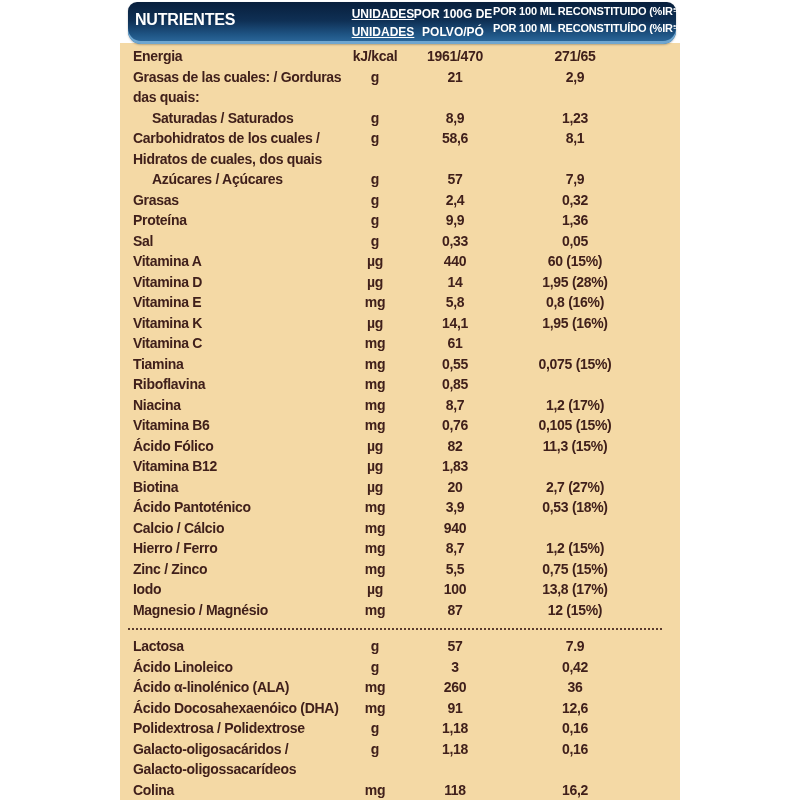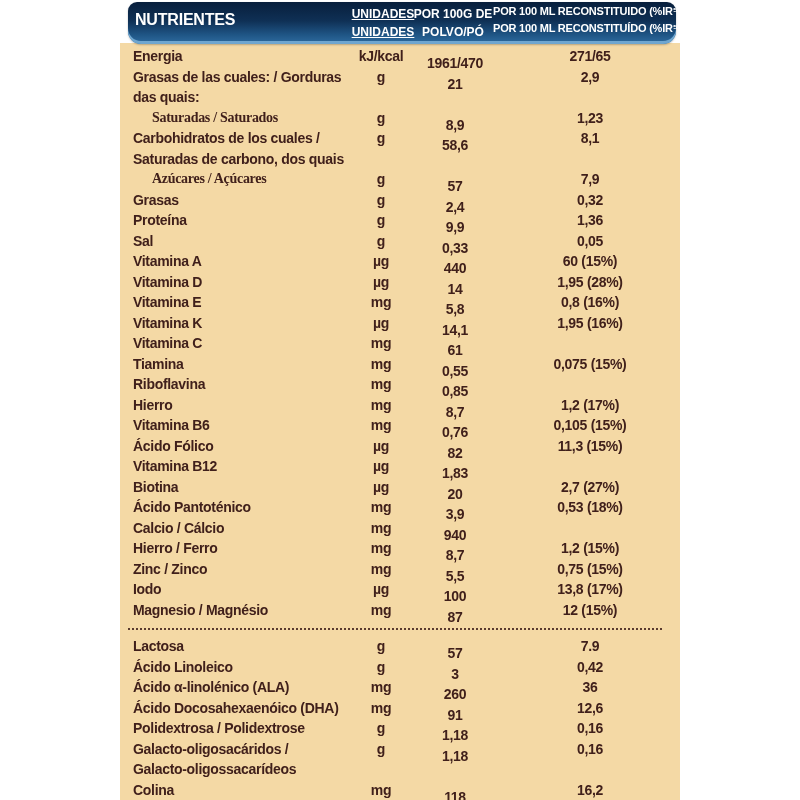--- a/index.html
+++ b/index.html
@@ -50,28 +50,28 @@
   
   .rows {
     position: absolute; left: 0; top: 0;
     width: 560px; padding-top: 3px;
     color: var(--text, #40201b);
     font-weight: bold; font-size: 14px; letter-spacing: -0.3px;
   }
   .row { position: relative; min-height: 20.5px; line-height: 20.5px; }
   .c-name { padding-left: 13px; }
   .nline  { white-space: nowrap; }
-  .nline.indent { padding-left: 19px; font-family: Liberation Serif, serif; }
+  .nline.indent { padding-left: 19px; }
   .cell {
     position: absolute; top: 0;
     text-align: center; white-space: nowrap; line-height: 20.5px;
   }
-  .c-unit { left: 211px; width: 100px; }
-  .c-p100 { left: 275px; width: 120px; margin-top: 7px; }
-  .c-rec  { left: 388px; width: 164px; }
+  .c-unit { left: 205px; width: 100px; }
+  .c-p100 { left: 275px; width: 120px; }
+  .c-rec  { left: 373px; width: 164px; }
   .divider {
     height: 0;
     border-top: 2px dotted var(--text, #40201b);
     margin: 8px 18px 6px 8px;
     opacity: 0.85;
   }
 </style>
 </head>
 <body>
 
@@ -102,21 +102,21 @@
         <div class="nline indent">Saturadas / Saturados</div>
 
       </div>
       <div class="cell c-unit">g</div>
       <div class="cell c-p100">8,9</div>
       <div class="cell c-rec">1,23</div>
     </div>
         <div class="row">
       <div class="c-name">
         <div class="nline">Carbohidratos de los cuales /</div>
-        <div class="nline">Saturadas de carbono, dos quais</div>
+        <div class="nline">Hidratos de cuales, dos quais</div>
       </div>
       <div class="cell c-unit">g</div>
       <div class="cell c-p100">58,6</div>
       <div class="cell c-rec">8,1</div>
     </div>
         <div class="row">
       <div class="c-name">
         <div class="nline indent">Azúcares / Açúcares</div>
 
       </div>
@@ -207,21 +207,21 @@
         <div class="row">
       <div class="c-name">
         <div class="nline">Riboflavina</div>
 
       </div>
       <div class="cell c-unit">mg</div>
       <div class="cell c-p100">0,85</div>
     </div>
         <div class="row">
       <div class="c-name">
-        <div class="nline">Hierro</div>
+        <div class="nline">Niacina</div>
 
       </div>
       <div class="cell c-unit">mg</div>
       <div class="cell c-p100">8,7</div>
       <div class="cell c-rec">1,2 (17%)</div>
     </div>
         <div class="row">
       <div class="c-name">
         <div class="nline">Vitamina B6</div>
 

